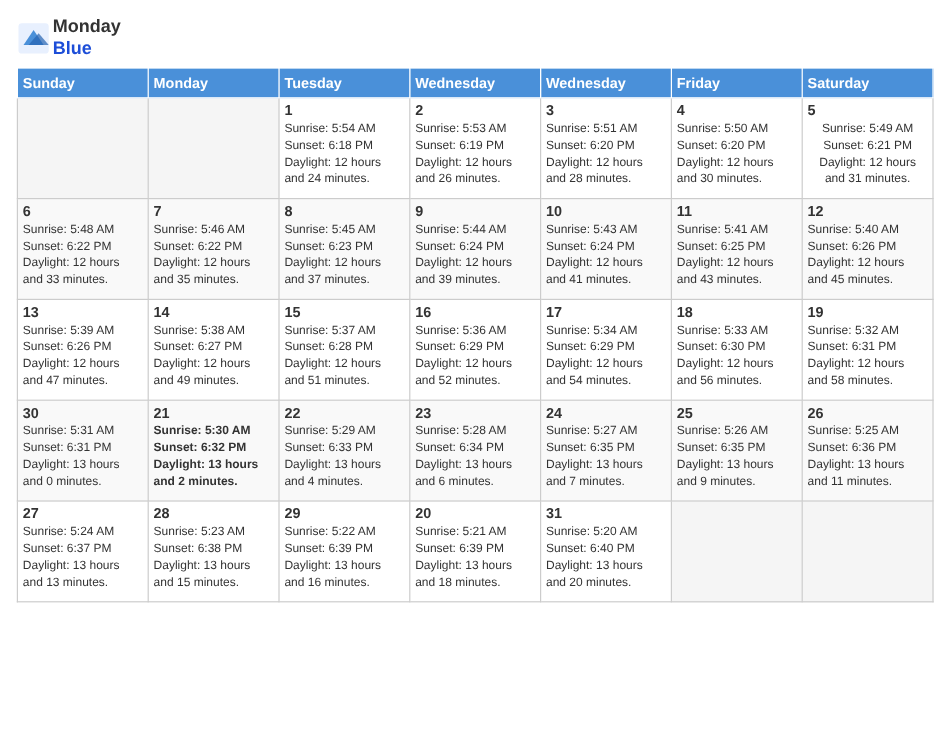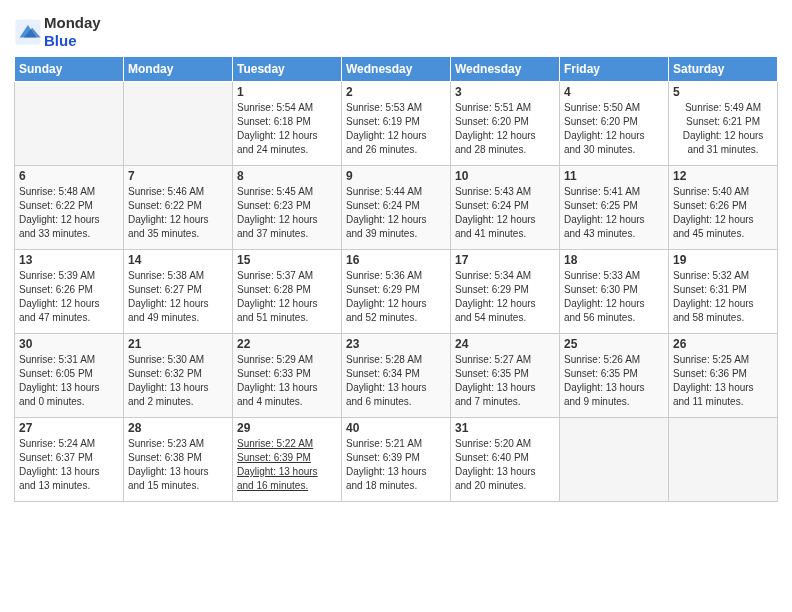--- a/index.html
+++ b/index.html
@@ -241,26 +241,26 @@
             <span class="day-num">19</span>
             <div class="day-info" style="white-space: pre-line;">Sunrise: 5:32 AM
 Sunset: 6:31 PM
 Daylight: 12 hours and 58 minutes.</div>
           </td>
         </tr>
         <tr class="row-shade">
           <td>
             <span class="day-num">30</span>
             <div class="day-info" style="white-space: pre-line;">Sunrise: 5:31 AM
-Sunset: 6:05 PM
+Sunset: 6:31 PM
 Daylight: 13 hours and 0 minutes.</div>
           </td>
           <td>
             <span class="day-num">21</span>
-            <div class="day-info" style="white-space: pre-line;">Sunrise: 5:30 AM
+            <div class="day-info" style="white-space: pre-line; font-weight: bold;">Sunrise: 5:30 AM
 Sunset: 6:32 PM
 Daylight: 13 hours and 2 minutes.</div>
           </td>
           <td>
             <span class="day-num">22</span>
             <div class="day-info" style="white-space: pre-line;">Sunrise: 5:29 AM
 Sunset: 6:33 PM
 Daylight: 13 hours and 4 minutes.</div>
           </td>
           <td>
@@ -296,26 +296,26 @@
 Daylight: 13 hours and 13 minutes.</div>
           </td>
           <td>
             <span class="day-num">28</span>
             <div class="day-info" style="white-space: pre-line;">Sunrise: 5:23 AM
 Sunset: 6:38 PM
 Daylight: 13 hours and 15 minutes.</div>
           </td>
           <td>
             <span class="day-num">29</span>
-            <div class="day-info" style="white-space: pre-line; text-decoration: underline;">Sunrise: 5:22 AM
+            <div class="day-info" style="white-space: pre-line;">Sunrise: 5:22 AM
 Sunset: 6:39 PM
 Daylight: 13 hours and 16 minutes.</div>
           </td>
           <td>
-            <span class="day-num">40</span>
+            <span class="day-num">20</span>
             <div class="day-info" style="white-space: pre-line;">Sunrise: 5:21 AM
 Sunset: 6:39 PM
 Daylight: 13 hours and 18 minutes.</div>
           </td>
           <td>
             <span class="day-num">31</span>
             <div class="day-info" style="white-space: pre-line;">Sunrise: 5:20 AM
 Sunset: 6:40 PM
 Daylight: 13 hours and 20 minutes.</div>
           </td>

